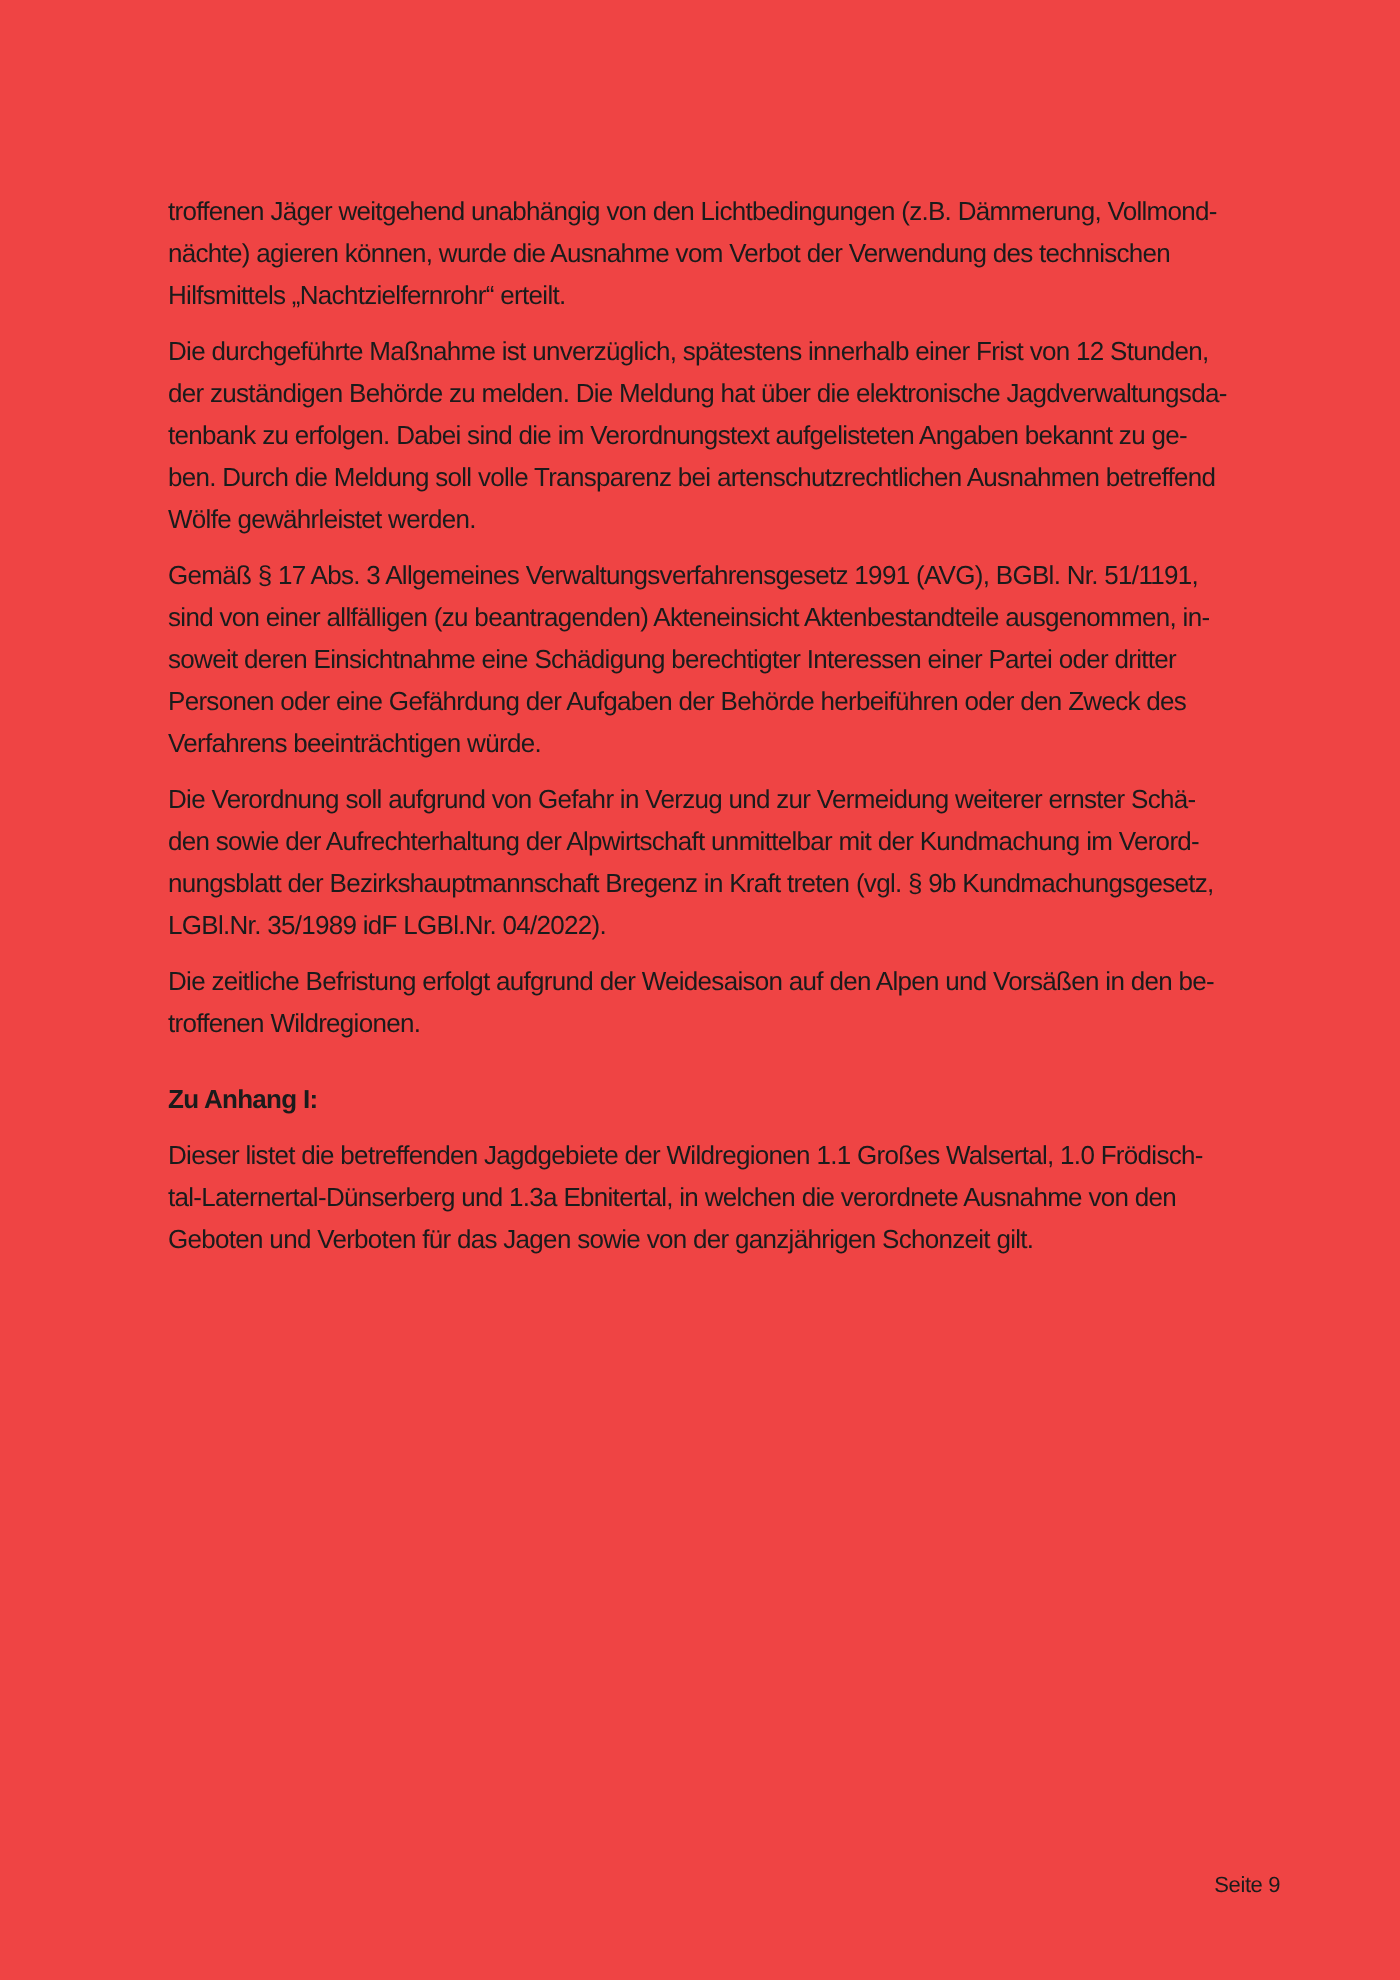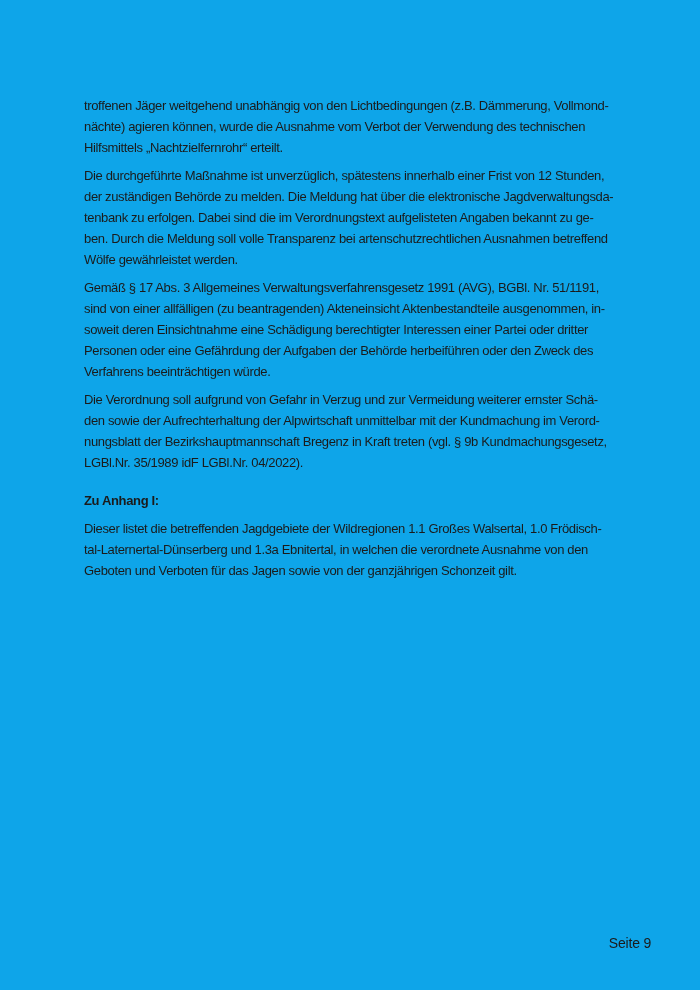--- a/index.html
+++ b/index.html
@@ -37,31 +37,31 @@
     line-height: 21px;
     font-weight: 700;
   }
   .heading--plain {
     font-weight: 700;
     margin-top: 17px;       
   }
   .footer {
     position: absolute;
     top: 936px;
-    right: 49px;
-    font-size: 14px;
+    right: 60px;
+    font-size: 11px;
     line-height: 14px;
     letter-spacing: -0.2px;
     color: #1b1b1b;
   }
 </style>
 </head>
 <body>
 
-<div class="page" style="background: #0ea5e9; color: rgb(27, 27, 27);">
+<div class="page" style="background: #ef4444; color: rgb(27, 27, 27);">
   <main class="content">
     <p class="para">troffenen Jäger weitgehend unabhängig von den Lichtbedingungen (z.B. Dämmerung, Vollmond-
 nächte) agieren können, wurde die Ausnahme vom Verbot der Verwendung des technischen
 Hilfsmittels „Nachtzielfernrohr“ erteilt.</p>
 
 
     <p class="para">Die durchgeführte Maßnahme ist unverzüglich, spätestens innerhalb einer Frist von 12 Stunden,
 der zuständigen Behörde zu melden. Die Meldung hat über die elektronische Jagdverwaltungsda-
 tenbank zu erfolgen. Dabei sind die im Verordnungstext aufgelisteten Angaben bekannt zu ge-
 ben. Durch die Meldung soll volle Transparenz bei artenschutzrechtlichen Ausnahmen betreffend
@@ -72,20 +72,22 @@
 soweit deren Einsichtnahme eine Schädigung berechtigter Interessen einer Partei oder dritter
 Personen oder eine Gefährdung der Aufgaben der Behörde herbeiführen oder den Zweck des
 Verfahrens beeinträchtigen würde.</p>
 
 
     <p class="para">Die Verordnung soll aufgrund von Gefahr in Verzug und zur Vermeidung weiterer ernster Schä-
 den sowie der Aufrechterhaltung der Alpwirtschaft unmittelbar mit der Kundmachung im Verord-
 nungsblatt der Bezirkshauptmannschaft Bregenz in Kraft treten (vgl. § 9b Kundmachungsgesetz,
 LGBl.Nr. 35/1989 idF LGBl.Nr. 04/2022).</p>
 
+    <p class="para">Die zeitliche Befristung erfolgt aufgrund der Weidesaison auf den Alpen und Vorsäßen in den be-
+troffenen Wildregionen.</p>
 
     <h2 class="heading heading--plain">Zu Anhang I:</h2>
 
     <p class="para">Dieser listet die betreffenden Jagdgebiete der Wildregionen 1.1 Großes Walsertal, 1.0 Frödisch-
 tal-Laternertal-Dünserberg und 1.3a Ebnitertal, in welchen die verordnete Ausnahme von den
 Geboten und Verboten für das Jagen sowie von der ganzjährigen Schonzeit gilt.</p>
   </main>
 
   <div class="footer">Seite 9</div>
 </div>

